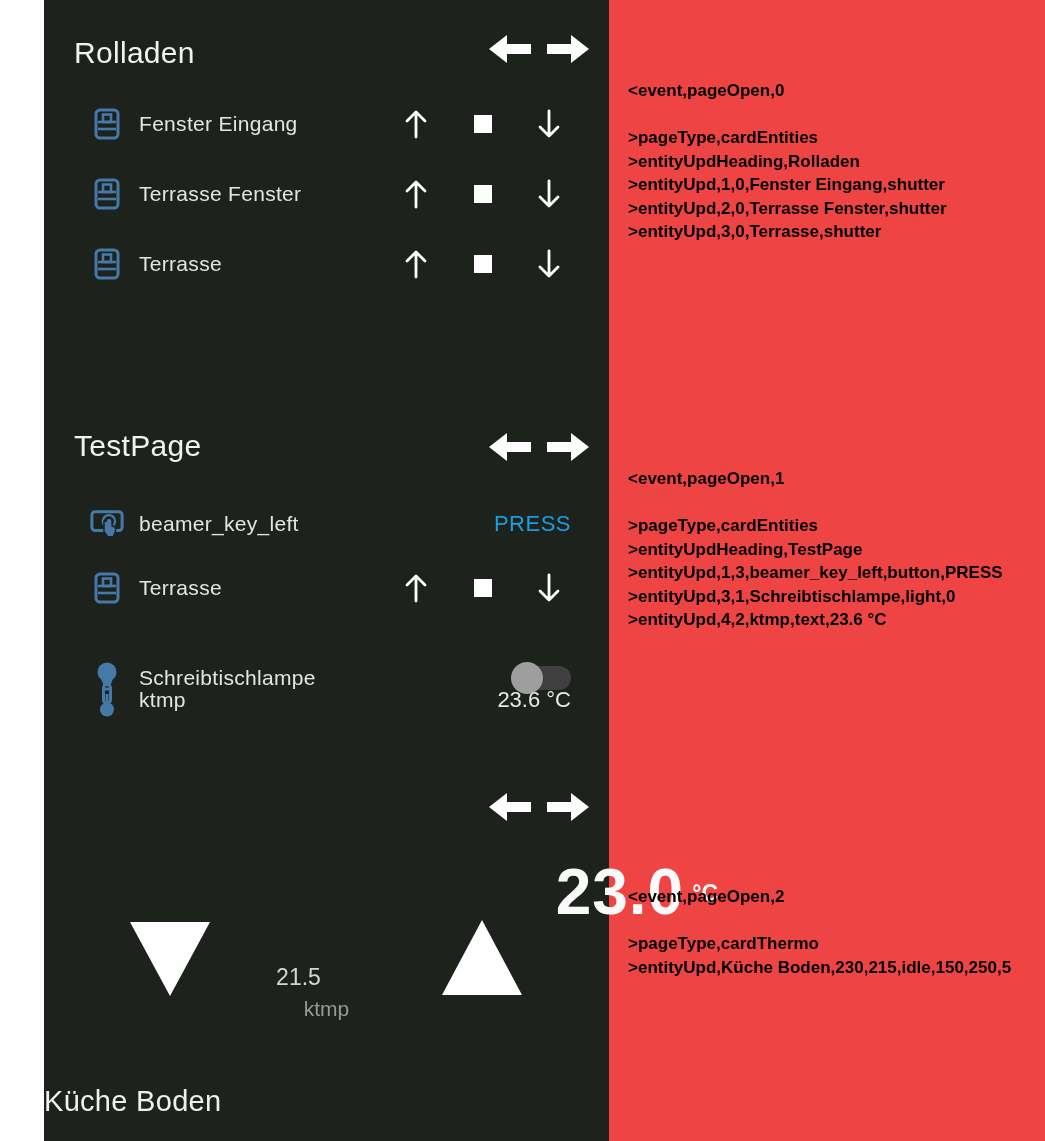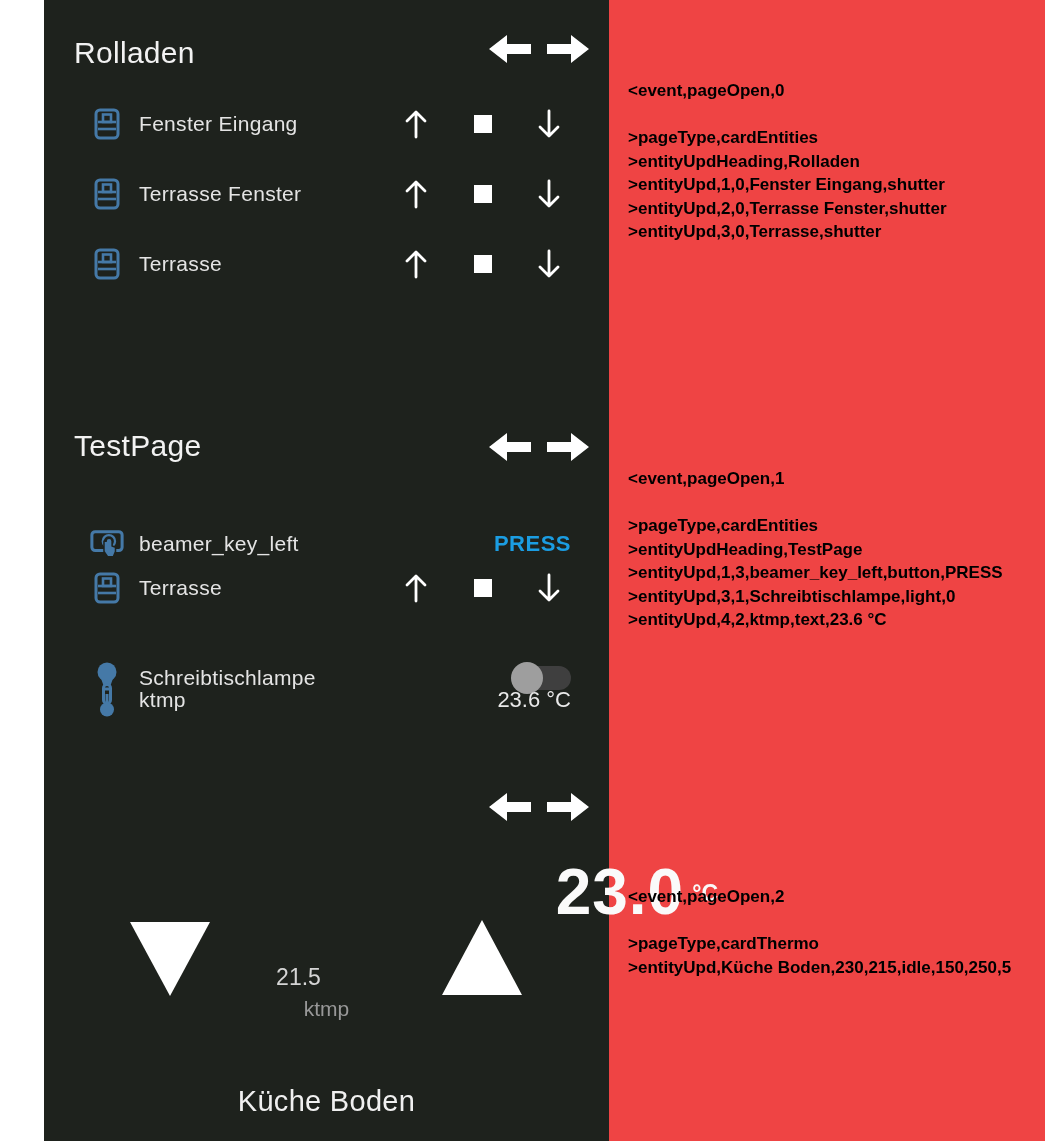--- a/index.html
+++ b/index.html
@@ -21,34 +21,34 @@
 
   .row{position:absolute;left:0;width:565px;height:56px;}
   .row .entity-icon{position:absolute;left:46px;top:50%;transform:translateY(-50%);width:34px;height:34px;display:flex;align-items:center;justify-content:center;}
   .row .entity-label{position:absolute;left:95px;top:50%;transform:translateY(-50%);font-size:21px;color:#e4e4e4;letter-spacing:.3px;white-space:nowrap;}
   .ctl{position:absolute;top:50%;transform:translateY(-50%);background:transparent;border:none;padding:0;cursor:pointer;line-height:0;}
   .ctl.up{left:359px;}
   .ctl.stop{left:430px;}
   .ctl.down{left:492px;}
   .stop-square{display:block;width:18px;height:18px;background:#fff;}
   .row-value{position:absolute;right:38px;top:50%;transform:translateY(-50%);font-size:22px;color:#e9e9e9;white-space:nowrap;}
-  .row-value.press{color:var(--press-blue);font-weight:700;letter-spacing:.5px;cursor:pointer;background:transparent;border:none;font-family:"Liberation Sans",sans-serif;text-align:center;}
+  .row-value.press{color:var(--press-blue);font-weight:400;letter-spacing:.5px;cursor:pointer;background:transparent;border:none;font-family:"Liberation Sans",sans-serif;text-align:center;}
 
   .toggle{position:absolute;right:38px;top:50%;transform:translateY(-50%);width:58px;height:24px;border-radius:12px;background:var(--toggle-track);cursor:pointer;}
   .toggle .knob{position:absolute;left:-2px;top:-4px;width:32px;height:32px;border-radius:50%;background:var(--toggle-knob);}
 
   .thermo-temp{position:absolute;left:0;top:858px;width:674px;text-align:right;color:#fafafa;line-height:68px;}
   .thermo-temp .big{font-size:64px;font-weight:700;letter-spacing:1px;}
   .thermo-temp .unit{font-size:23px;font-weight:700;vertical-align:top;position:relative;top:1px;margin-left:8px;}
   .tri-btn{position:absolute;width:0;height:0;border:none;background:transparent;padding:0;cursor:pointer;}
   .tri-down{left:86px;top:922px;border-left:40px solid transparent;border-right:40px solid transparent;border-top:74px solid #fff;}
   .tri-up{left:398px;top:920px;border-left:40px solid transparent;border-right:40px solid transparent;border-bottom:75px solid #fff;}
   .thermo-set{position:absolute;left:0;top:964px;width:509px;text-align:center;font-size:23px;color:#d5d5d5;}
   .thermo-status{position:absolute;left:0;top:997px;width:565px;text-align:center;font-size:21px;color:#989898;}
-  .thermo-name{position:absolute;left:0;top:1085px;width:565px;text-align:center;font-size:29px;color:#f0f0f0;letter-spacing:.3px;}
+  .thermo-name{position:absolute;left:0;top:1085px;width:565px;text-align:left;font-size:29px;color:#f0f0f0;letter-spacing:.3px;}
 
   .proto{position:absolute;left:584px;width:425px;font-size:17px;line-height:23.5px;font-weight:bold;color:#000;white-space:nowrap;}
   .proto-line{min-height:23.5px;}
 </style>
 </head>
 <body>
 
 <div class="stage">
   <div class="device">
 
@@ -132,21 +132,21 @@
       <svg width="44" height="32" viewBox="0 0 44 32">
           <polygon points="44,11 20,11 20,2 2,16 20,30 20,21 44,21" fill="#fff"></polygon>
         </svg>
     </button>
     <button class="nav-btn" style="left:503px;top:431px">
       <svg width="44" height="32" viewBox="0 0 44 32">
           <polygon points="0,11 24,11 24,2 42,16 24,30 24,21 0,21" fill="#fff"></polygon>
         </svg>
     </button>
 
-    <div class="row" style="top:516px">
+    <div class="row" style="top:496px">
       <span class="entity-icon">
         <svg width="36" height="34" viewBox="0 0 36 34">
             <rect x="2" y="4" width="32" height="20" rx="3.5" fill="none" stroke="#4579a7" stroke-width="3.2"></rect>
             <circle cx="20" cy="14" r="6.5" fill="none" stroke="#4579a7" stroke-width="2.4"></circle>
             <path d="M17 14 a3.2 3.2 0 0 1 6.4 0 v5.2 l3.6 1.2 v4.6 l-2.2 5.4 h-6.2 l-3.8 -5.4 v-11 z" fill="#4579a7" stroke="#1e221d" stroke-width="1.6"></path>
           </svg>
       </span>
       <span class="entity-label">beamer_key_left</span>
       <button class="row-value press">PRESS</button>
     </div>

